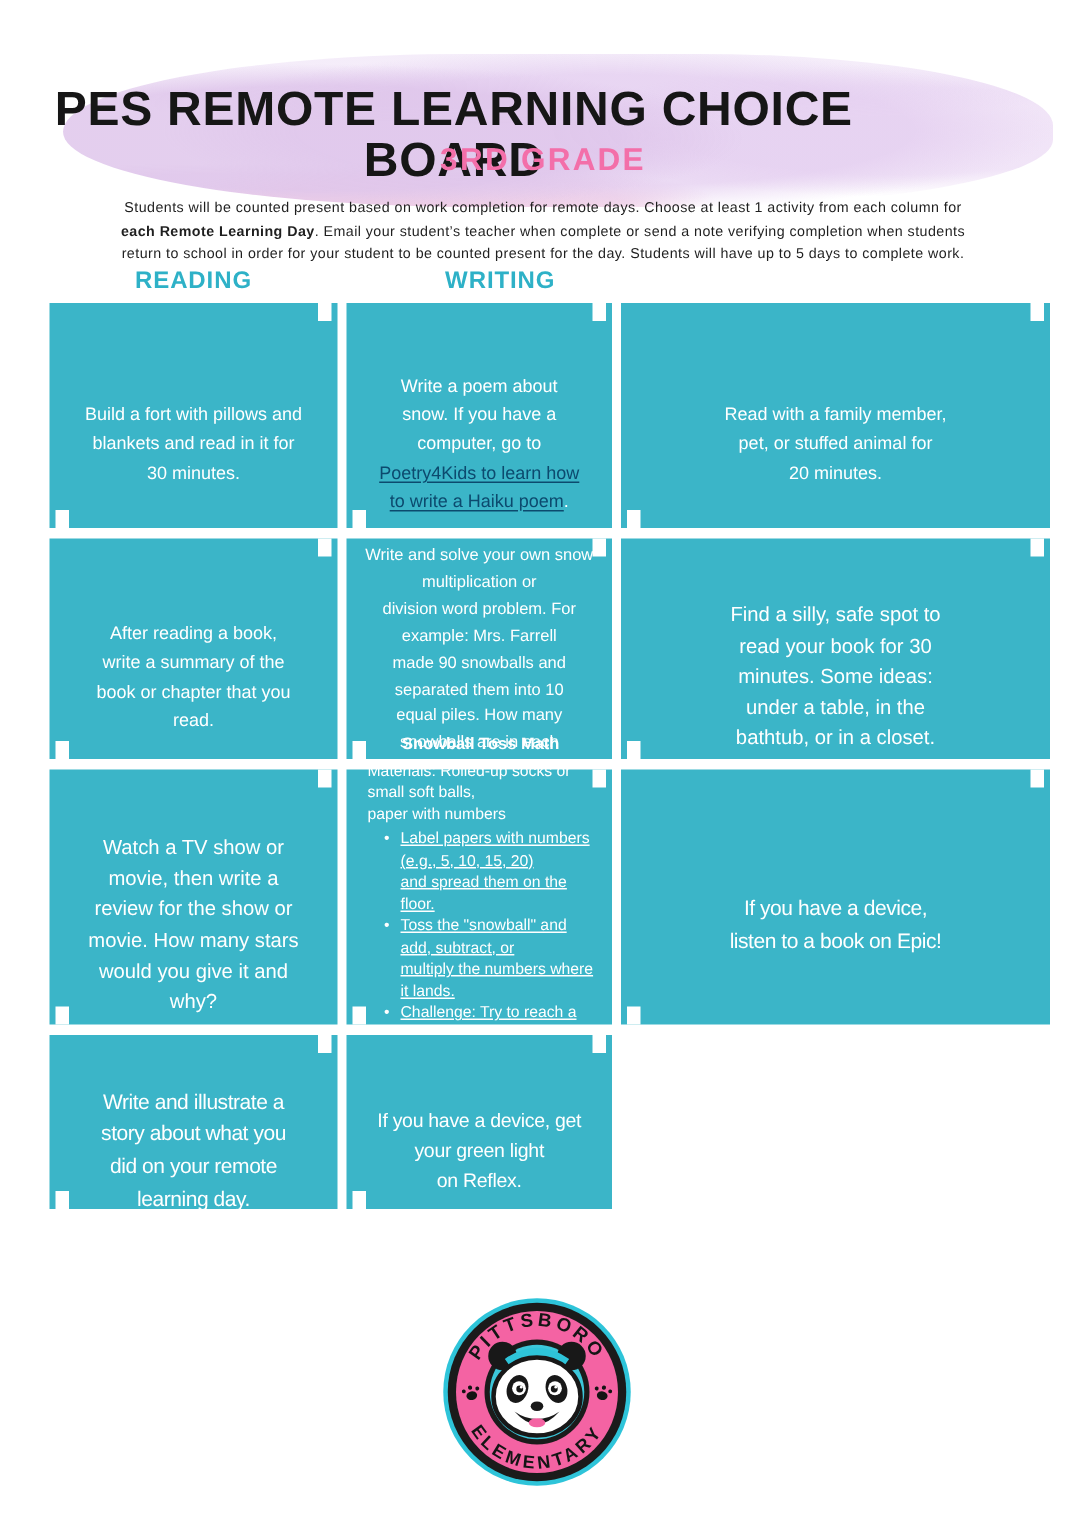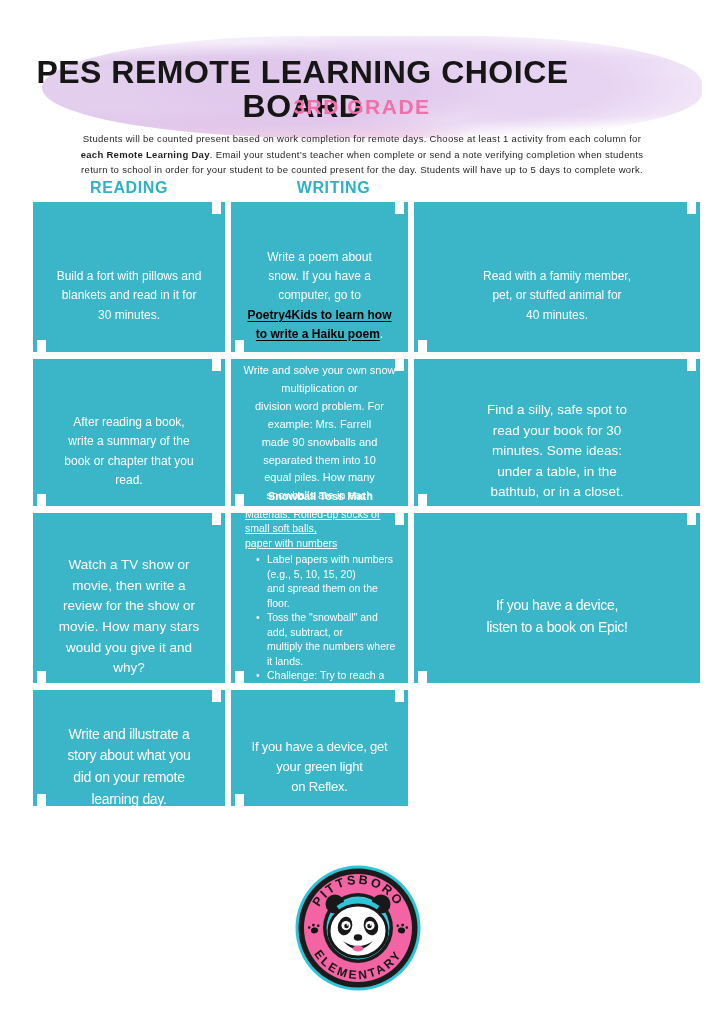--- a/index.html
+++ b/index.html
@@ -62,29 +62,29 @@
   .card::after { 
     content:""; position:absolute; bottom:0; left:4px; width:9px; height:12px; background:#ffffff;
   }
   .card-text { display:block; white-space:pre-line;margin-top:38px; }
   .f12  { font-size:12px;   line-height:1.6; }
   .f135 { font-size:13.5px; line-height:1.52; }
   .m2   { font-size:11px;   line-height:1.62; }
   .f14  { font-size:14px;   line-height:1.55; letter-spacing:-0.3px; }
   .m4   { font-size:13px;   line-height:1.55; letter-spacing:-0.2px; }
 
-  .card a { color:#000000; text-decoration:underline; text-underline-offset:2px; cursor:pointer;font-weight:bold; }
+  .card a { color:#0c4a6e; text-decoration:underline; text-underline-offset:2px; cursor:pointer; }
 
   
   .m3 { padding:12px 12px 8px 14px; align-items:center; }
   .m3-inner { width:100%; text-align:left; font-size:10.5px; line-height:1.38; }
   .m3-title { text-align:center; font-weight:bold; font-size:11px; margin-bottom:3px; }
-  .m3-materials { white-space:pre-line; margin-bottom:2px;text-decoration:underline; }
+  .m3-materials { white-space:pre-line; margin-bottom:2px; }
   .m3-list { list-style:none; margin-left:10px; }
-  .m3-list li { position:relative; padding-left:12px; white-space:pre-line; }
+  .m3-list li { position:relative; padding-left:12px; white-space:pre-line;text-decoration:underline; }
   .m3-list li::before { content:"\2022"; position:absolute; left:1px; top:0; }
 
   .logo { position:absolute; left:294px; top:864px; width:128px; height:128px; }
 </style>
 </head>
 <body>
 
 <div class="page">
 
   <div class="watercolor"></div>
@@ -112,21 +112,21 @@
       <span class="card-text f12"><span>Write a poem about
 snow. If you have a
 computer, go to
 </span><a>Poetry4Kids to learn how
 to write a Haiku poem</a><span>.</span></span>
     </div>
 
     <div class="card">
       <span class="card-text f12">Read with a family member,
 pet, or stuffed animal for
-40 minutes.</span>
+20 minutes.</span>
     </div>
     <div class="card">
       <span class="card-text f12">After reading a book,
 write a summary of the
 book or chapter that you
 read.</span>
     </div>
     <div class="card">
       <span class="card-text m2">Write and solve your own snow multiplication or
 division word problem. For example: Mrs. Farrell

